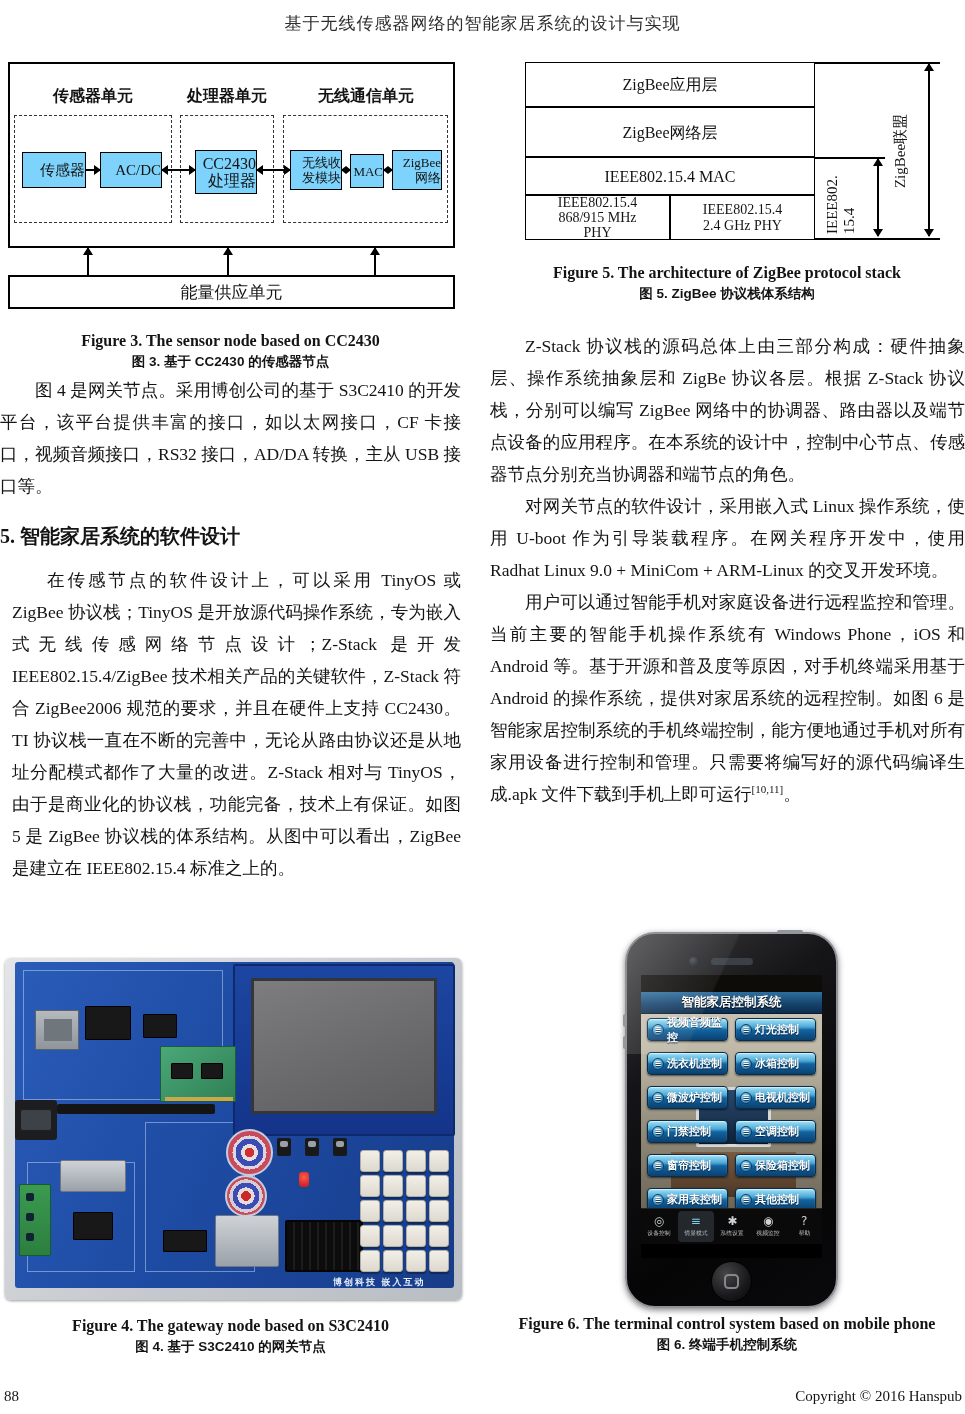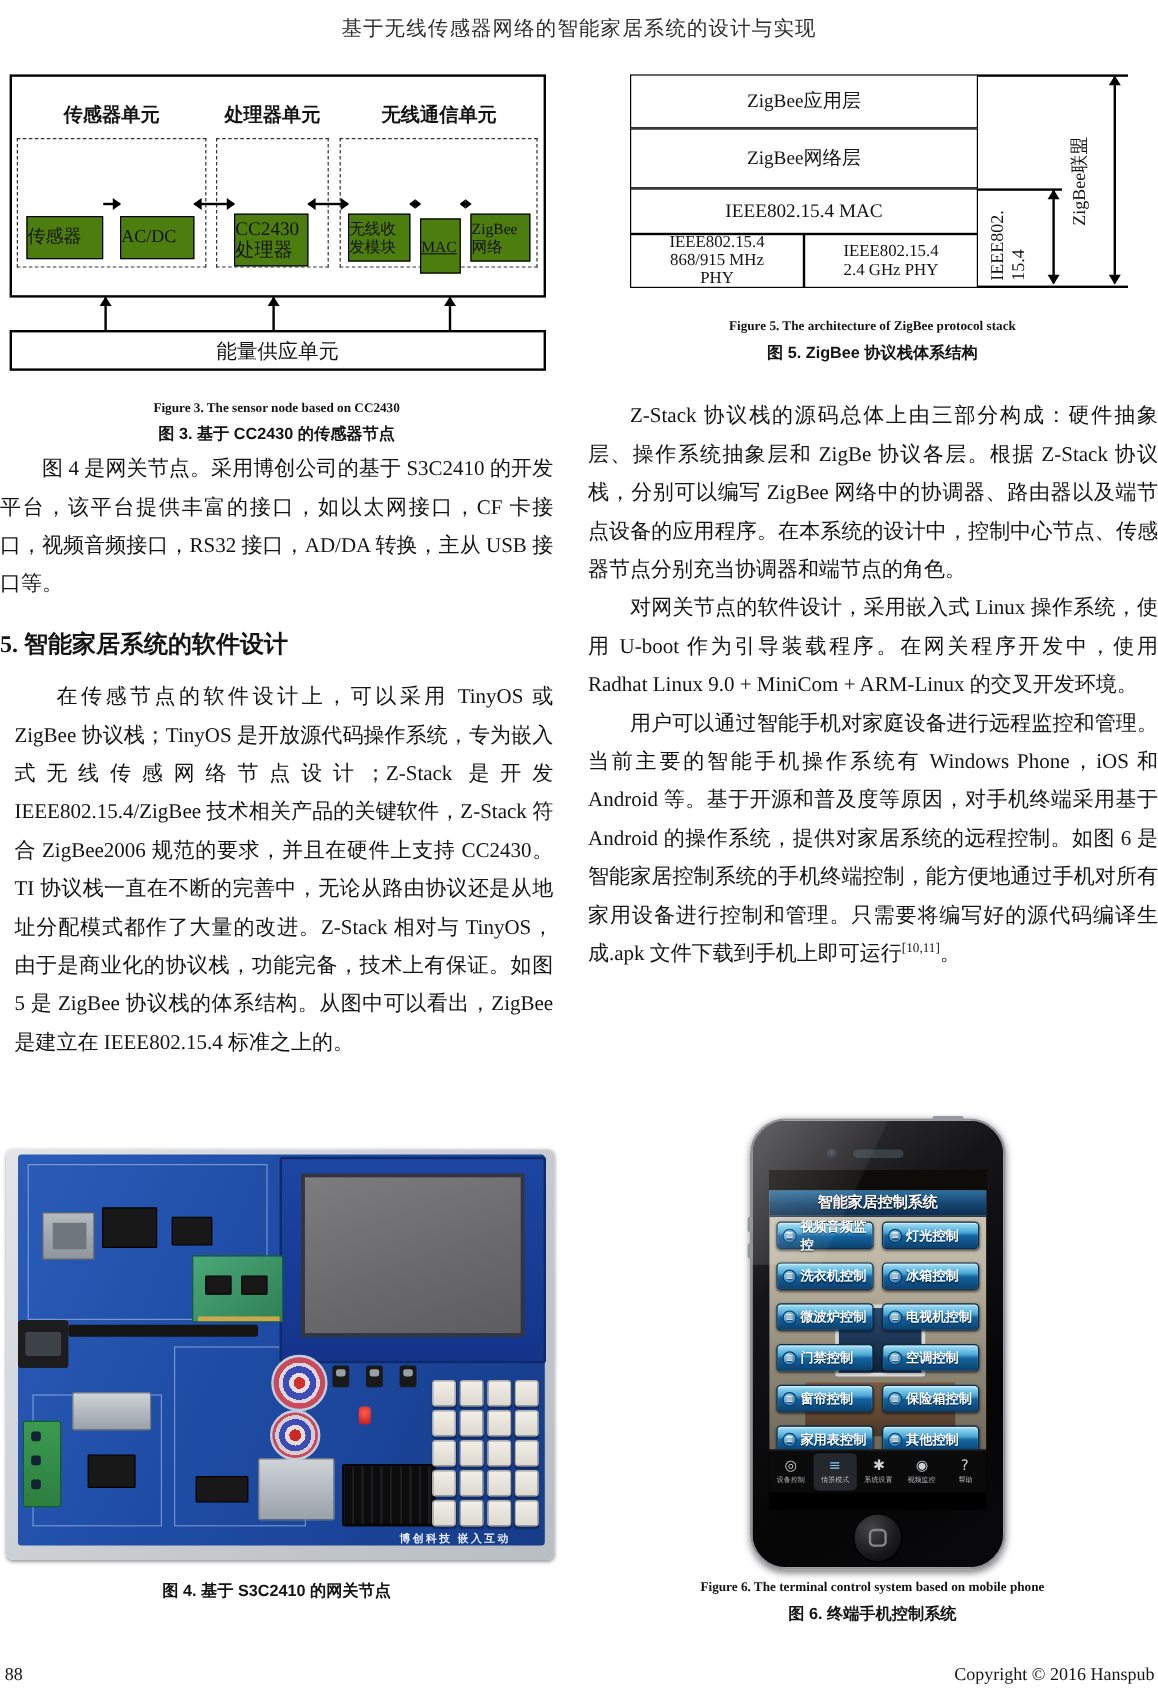--- a/index.html
+++ b/index.html
@@ -13,29 +13,29 @@
   .footer-copy { right:3px; top:1388px; font-size:15px; }
 
   
   .col { text-align:justify; }
   .para { font-size:17.5px; line-height:32px; text-indent:2em; text-align:justify; }
   .sec-head { font-family:Liberation Serif, serif; font-weight:bold; font-size:20px; }
   .ref { font-size:11px; vertical-align:super; line-height:0; }
 
   
   .cap { text-align:center; line-height:21px; }
-  .cap .en { font-weight:bold; font-size:11px; }
+  .cap .en { font-weight:bold; font-size:16px; }
   .cap .zh { font-weight:bold; font-size:13.5px; font-family:"Liberation Sans","DejaVu Sans",sans-serif; }
 
   
   #fig3 { left:8px; top:62px; width:447px; height:248px; }
   .f3-outer { left:0; top:0; width:447px; height:186px; border:2px solid #000; }
   .f3-ulabel { top:24px; font-size:16px; text-align:center;font-weight:bold; }
   .f3-dash { border:1.5px dashed #333; }
-  .f3-box { border:1.5px solid #000; background:#4d7c0f; display:flex; flex-direction:column; align-items:flex-start; justify-content:center; font-size:15px; line-height:17px; text-align:center;margin-top:28px; }
+  .f3-box { border:1.5px solid #000; background:#7dd3fc; display:flex; flex-direction:column; align-items:flex-end; justify-content:center; font-size:15px; line-height:17px; text-align:center; }
   .f3-energy { left:0; top:213px; width:447px; height:34px; border:2.5px solid #000; display:flex; align-items:center; justify-content:center; font-size:17px; }
   .harr { height:2px; background:#000; }
   .harr::after { content:""; position:absolute; top:-4px; right:-1px; border-top:5px solid transparent; border-bottom:5px solid transparent; border-left:7px solid #000; }
   .harr.both::before { content:""; position:absolute; top:-4px; left:-1px; border-top:5px solid transparent; border-bottom:5px solid transparent; border-right:7px solid #000; }
   .harr.sm::after { top:-3px; border-top-width:4px; border-bottom-width:4px; border-left-width:5px; }
   .harr.sm.both::before { top:-3px; border-top-width:4px; border-bottom-width:4px; border-right-width:5px; }
   .varr { width:2px; background:#000; }
   .varr::before { content:""; position:absolute; left:-4px; top:-1px; border-left:5px solid transparent; border-right:5px solid transparent; border-bottom:8px solid #000; }
   .varr.both::after { content:""; position:absolute; left:-4px; bottom:-1px; border-left:5px solid transparent; border-right:5px solid transparent; border-top:8px solid #000; }
 
@@ -118,21 +118,21 @@
       <span>AC/DC</span>
     </div>
   <div class="abs f3-box" style="left:187px;top:88px;width:62px;height:44px;font-size:16px;">
     <span>CC2430</span>
     <span>处理器</span>
   </div>
   <div class="abs f3-box" style="left:282px;top:88px;width:52px;height:40px;font-size:13px;line-height:15px;">
     <span>无线收</span>
     <span>发模块</span>
   </div>
-  <div class="abs f3-box" style="left:342px;top:92px;width:34px;height:46px;font-size:13px;text-decoration:underline;">
+  <div class="abs f3-box" style="left:342px;top:92px;width:34px;height:34px;font-size:13px;">
       <span>MAC</span>
     </div>
   <div class="abs f3-box" style="left:384px;top:88px;width:50px;height:40px;font-size:13px;line-height:15px;">
     <span>ZigBee</span>
     <span>网络</span>
   </div>
 
   <div class="abs harr" style="left:78px;top:107px;width:14px;"></div>
   <div class="abs harr both" style="left:154px;top:107px;width:33px;"></div>
   <div class="abs harr both" style="left:249px;top:107px;width:33px;"></div>
@@ -264,20 +264,21 @@
         <i class="key"></i>
     </div>
 
     <div class="abs dial dial1"></div>
     <div class="abs dial dial2"></div>
     <div class="abs board-txt">博创科技  嵌入互动</div>
   </div>
 </div>
 
 <div class="abs cap" style="left:0;top:1315px;width:461px;">
+  <div class="en">Figure 4. The gateway node based on S3C2410</div>
   <div class="zh">图 4.  基于 S3C2410 的网关节点</div>
 </div>
 
 <div class="abs" id="phone">
   <div class="abs ph-body"></div>
   <div class="abs ph-nub" style="left:-2px;top:82px;width:4px;height:13px;"></div>
   <div class="abs ph-nub" style="left:-2px;top:104px;width:4px;height:13px;"></div>
   <div class="abs ph-nub" style="left:152px;top:-2px;width:26px;height:4px;"></div>
   <div class="abs ph-ear"></div>
   <div class="abs ph-cam"></div>

